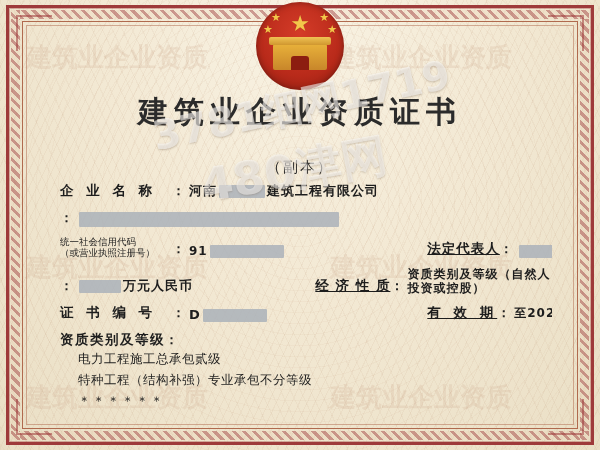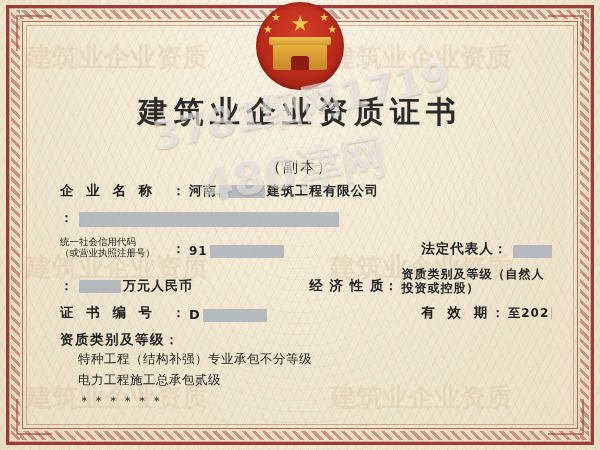--- a/index.html
+++ b/index.html
@@ -187,21 +187,21 @@
     flex: 1 1 auto;
     font-size: 13px;
     letter-spacing: 1px;
     position: relative;
     white-space: nowrap;
     overflow: hidden;
     font-weight: bold;
   }
   .value.small { font-size: 12px; }
   .w-half { flex: 0 0 46%; }
-  .right-label { margin-left: 6px; }
+  .right-label { margin-left: 12px; text-decoration: underline; }
 
   
   .redact {
     display: inline-block;
     vertical-align: middle;
     height: 13px;
     background: rgba(170,178,186,0.85);
     border-radius: 1px;
     margin: 0 2px;
   }
@@ -346,21 +346,21 @@
       </span>
     </div>
 
     <div class="row" style="margin-top:4px">
       <span class="label" style="letter-spacing:1.5px">资质类别及等级</span>
       <span class="colon">：</span>
     </div>
   </div>
 
   <div class="qual">
+    <div>电力工程施工总承包贰级</div>
     <div>特种工程（结构补强）专业承包不分等级</div>
-    <div>电力工程施工总承包贰级</div>
     <div class="stars">＊＊＊＊＊＊</div>
   </div>
 
   <div class="watermark2">480津网</div>
   <div class="watermark">3781细网1719</div>
 
 </div>
 
 </body></html>

